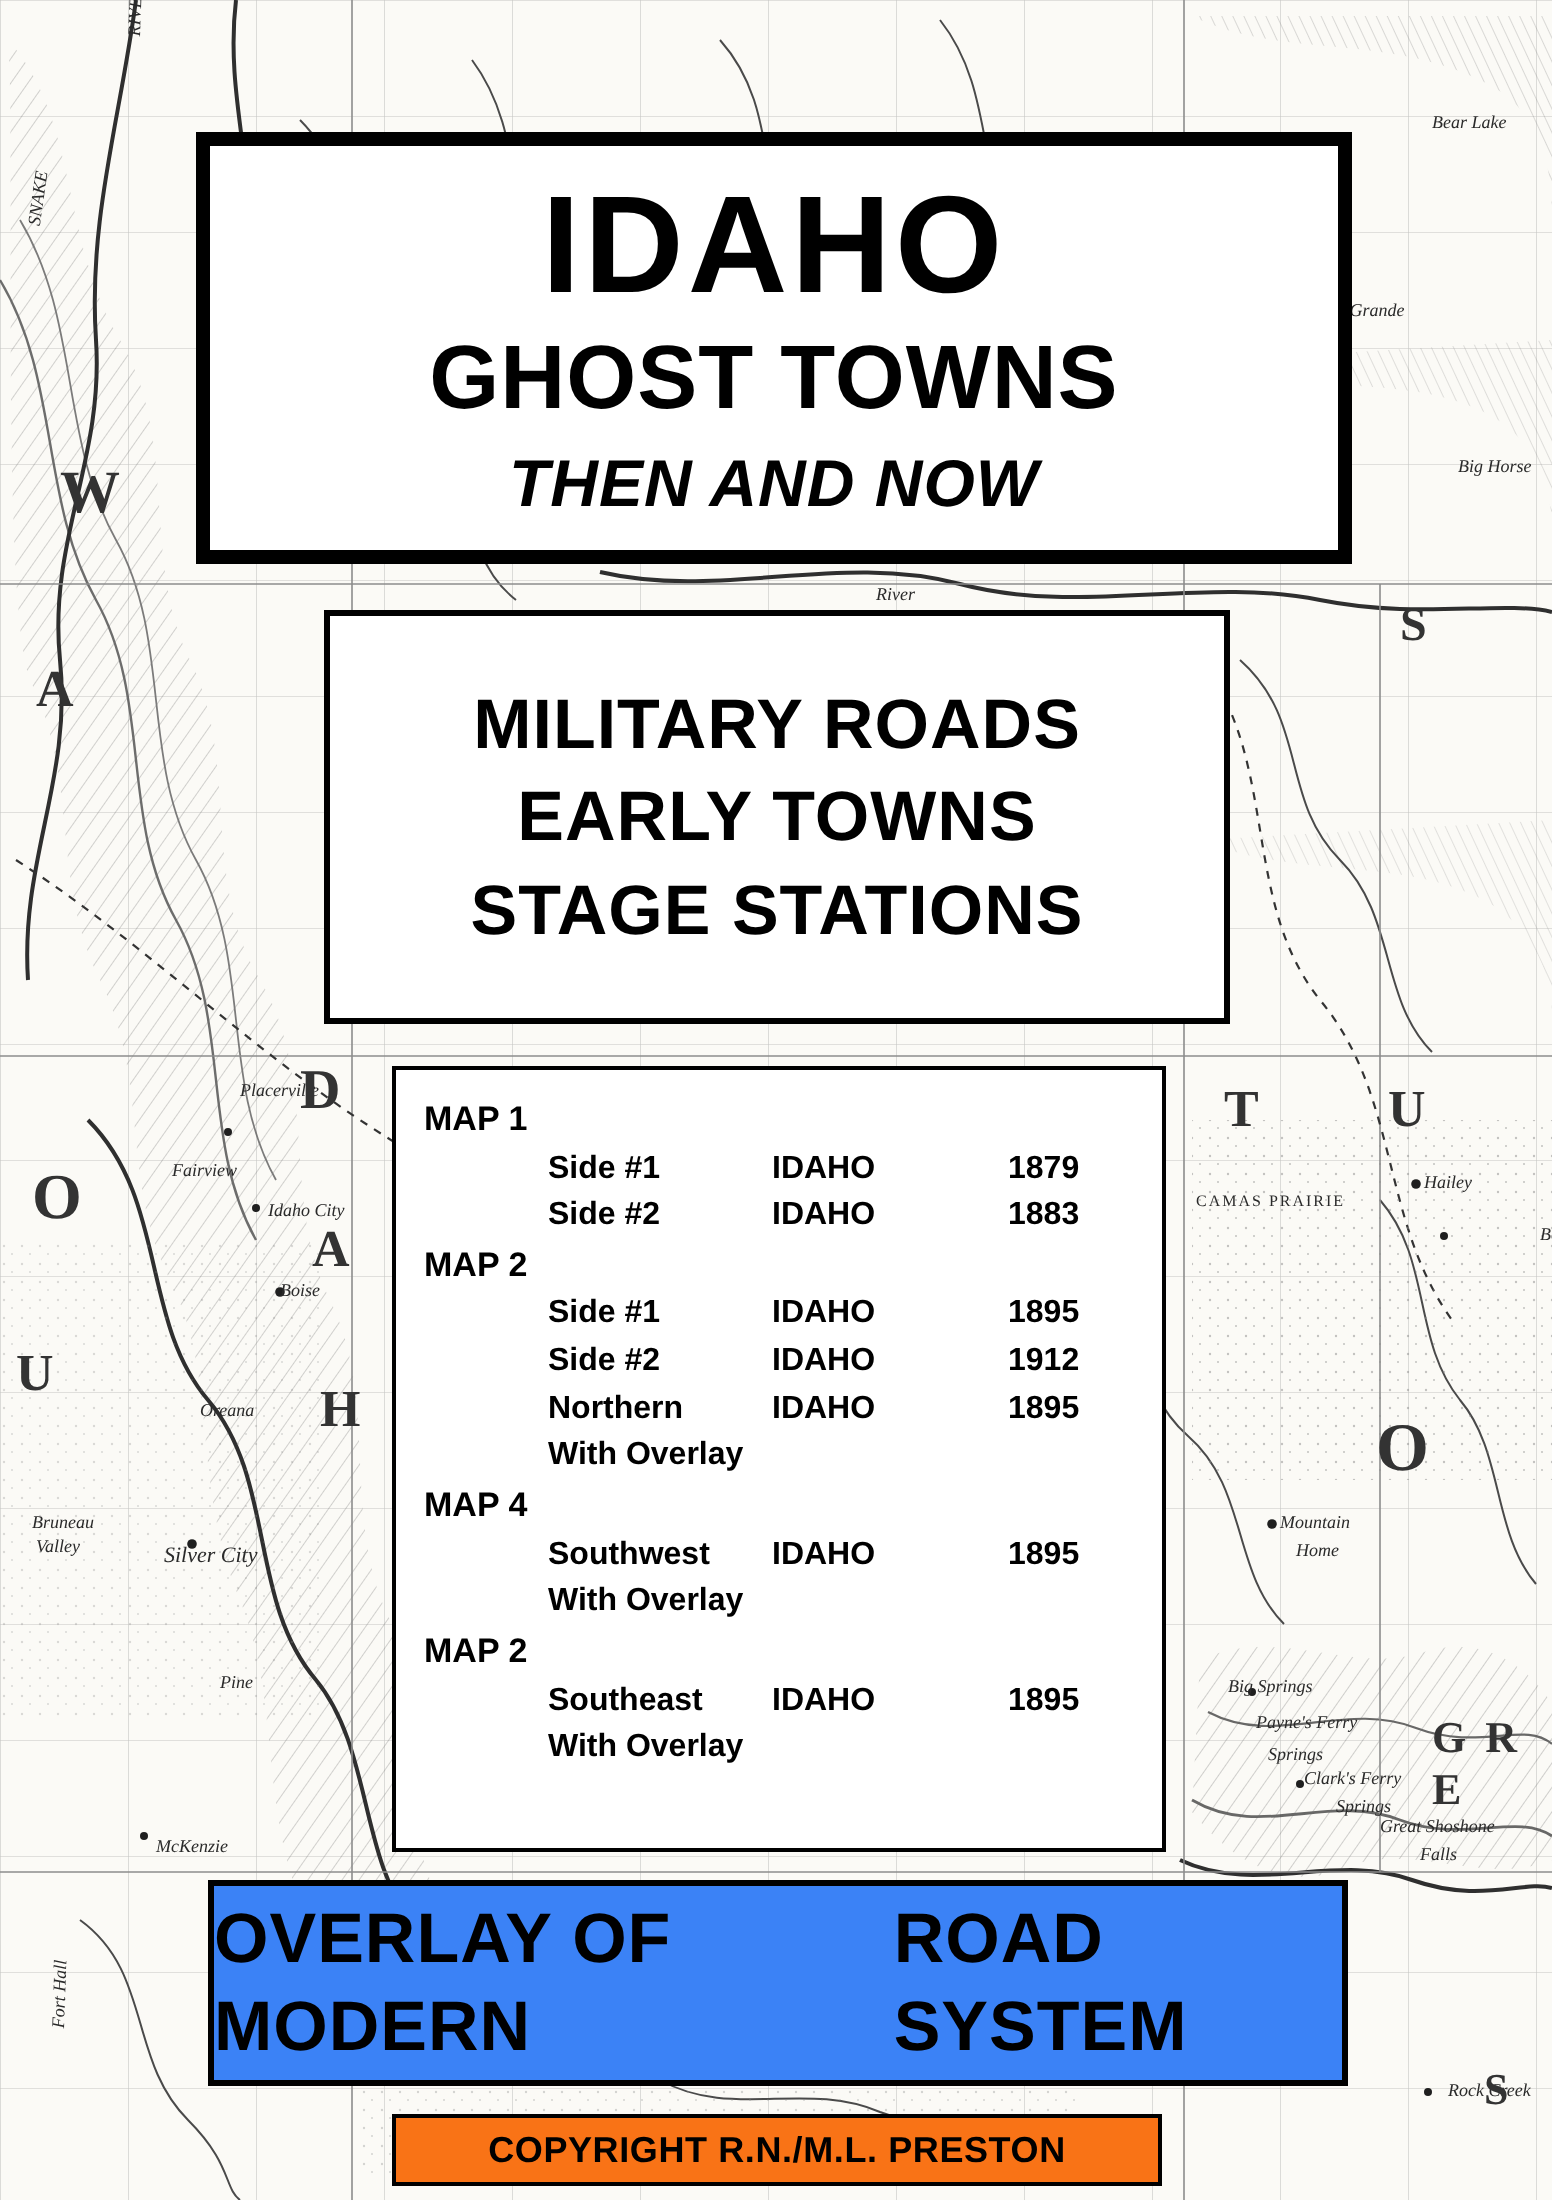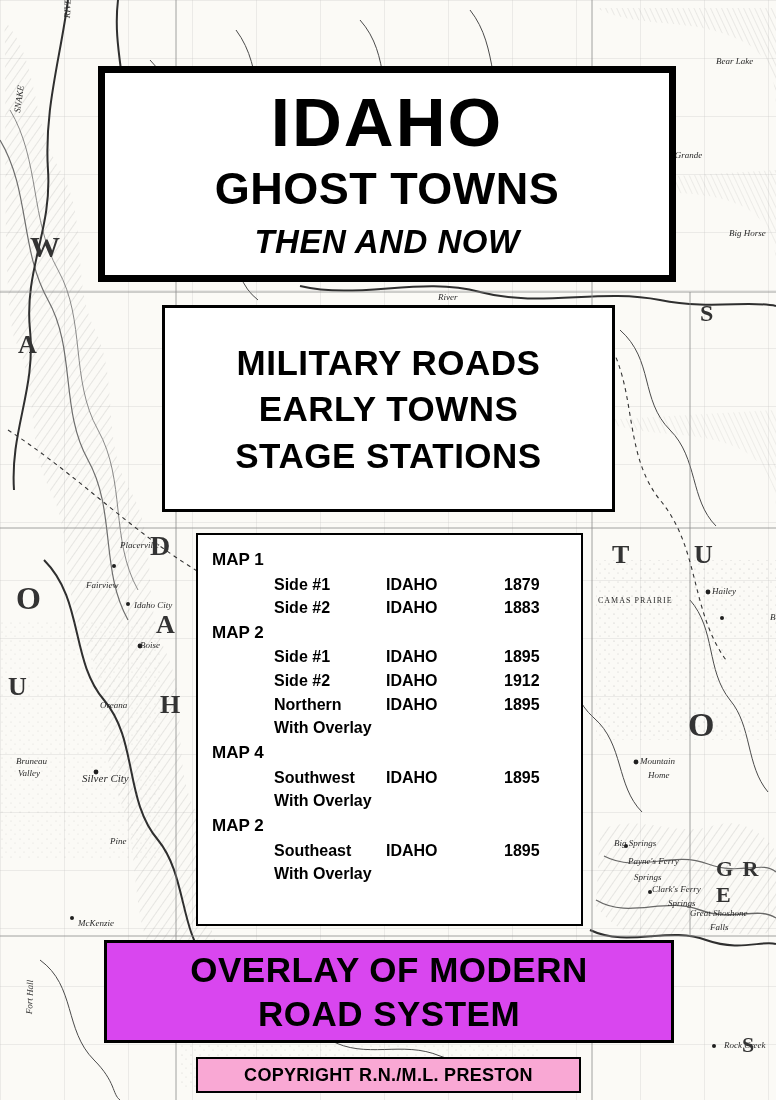--- a/index.html
+++ b/index.html
@@ -121,44 +121,44 @@
   .map-row .c-year { width: 60px; }
   .map-row.overlay { padding-left: 62px; }
 
   
   .overlay-box {
     position: absolute;
     left: 104px;
     top: 940px;
     width: 570px;
     height: 103px;
-    background: #d946ef;
+    background: #3b82f6;
     border: 3px solid #000000;
     box-sizing: border-box;
     display: flex;
-    flex-direction: column;
+    flex-direction: row;
     align-items: center;
     justify-content: center;
   }
   .ov-line {
     font-size: 35px;
     font-weight: bold;
     letter-spacing: 0.5px;
     line-height: 1.25;
     color: #000;
   }
 
   
   .copyright-box {
     position: absolute;
     left: 196px;
     top: 1057px;
     width: 385px;
     height: 36px;
-    background: #f9a8d4;
+    background: #f97316;
     border: 2px solid #000000;
     box-sizing: border-box;
     display: flex;
     align-items: center;
     justify-content: center;
   }
   .copyright-text {
     font-size: 18px;
     font-weight: bold;
     letter-spacing: 0.3px;

